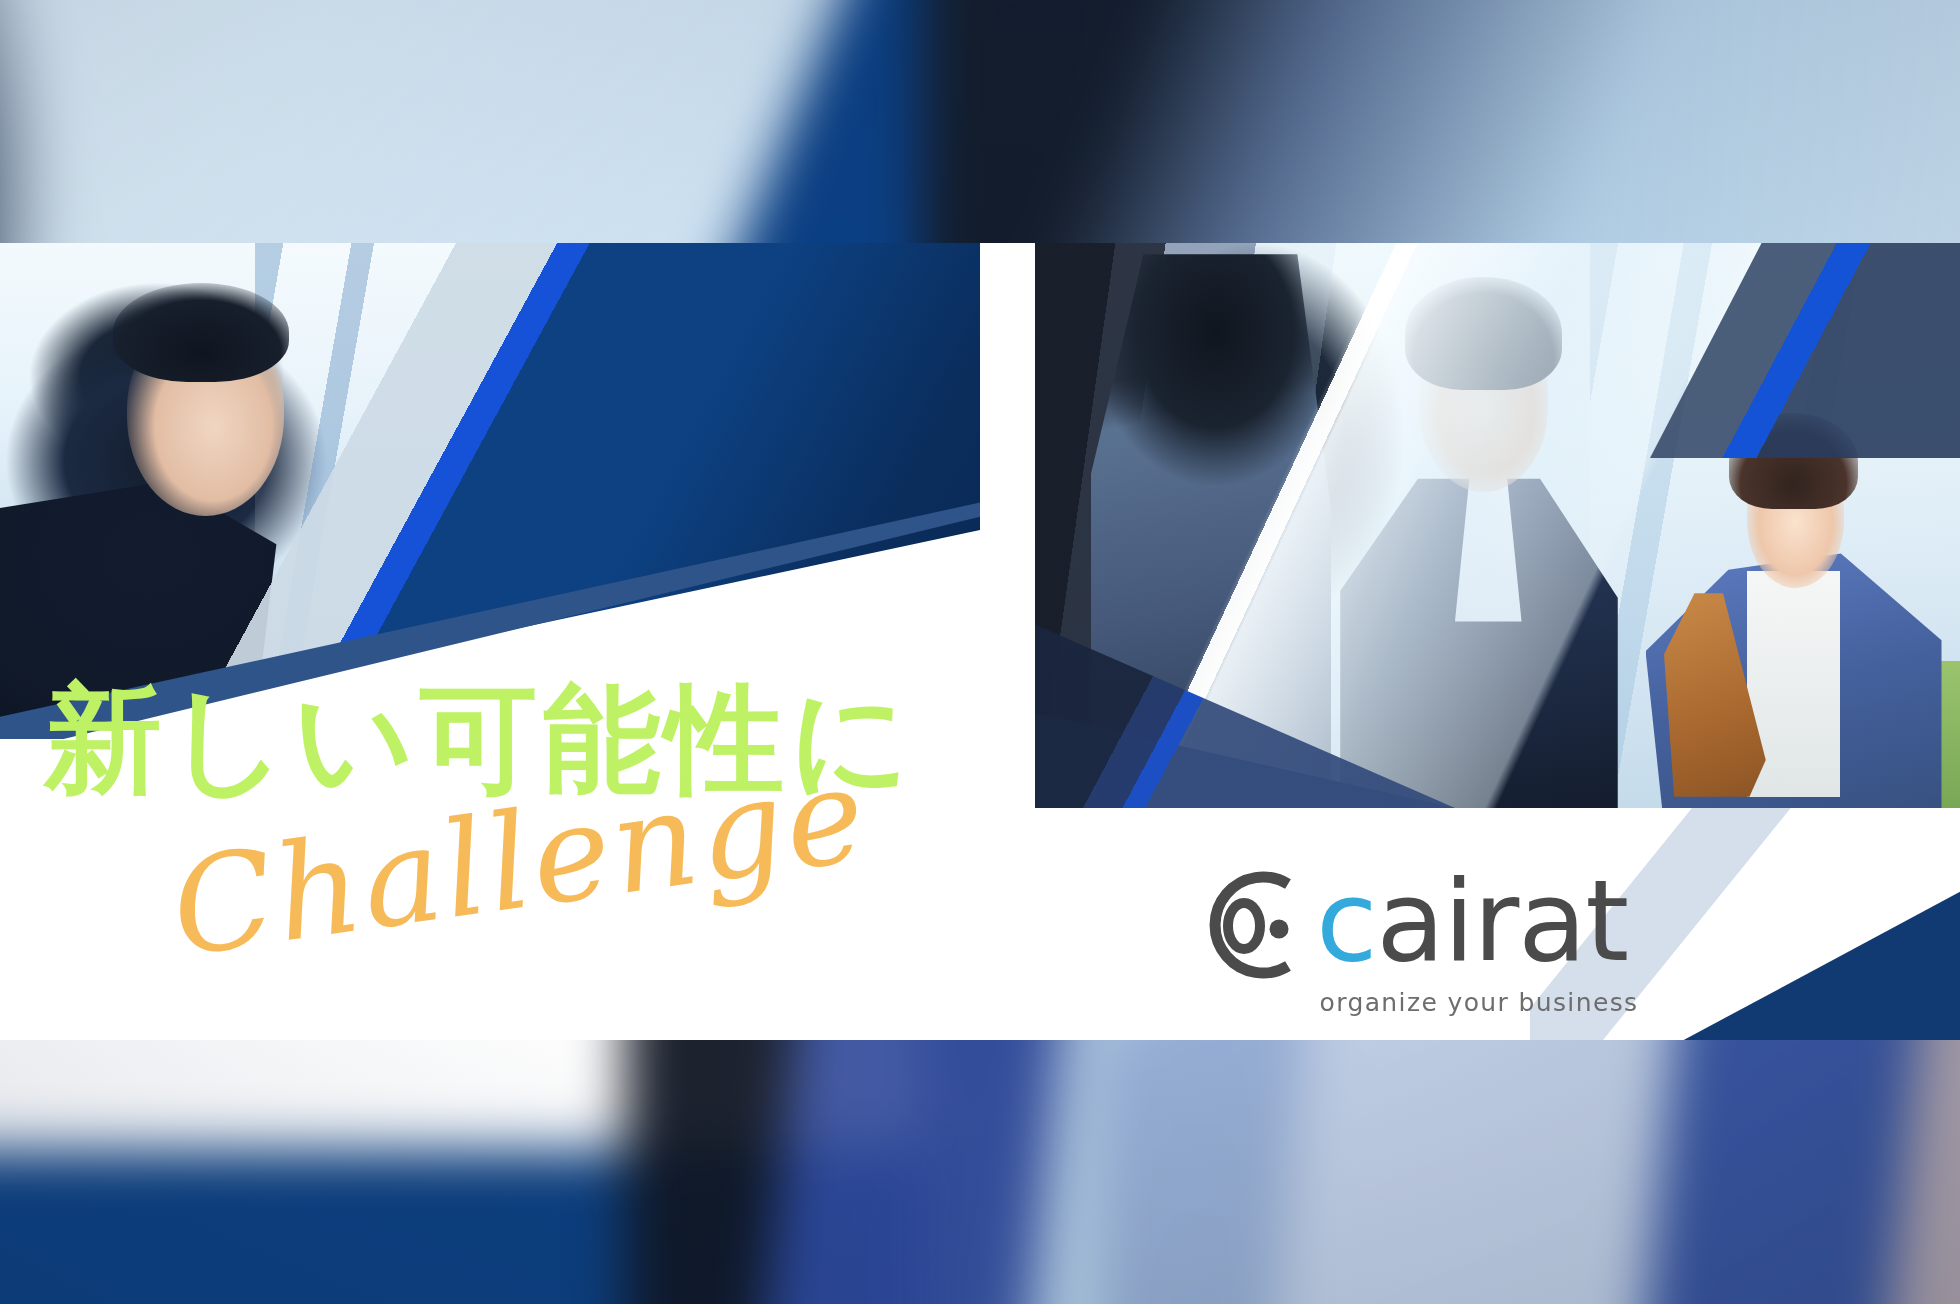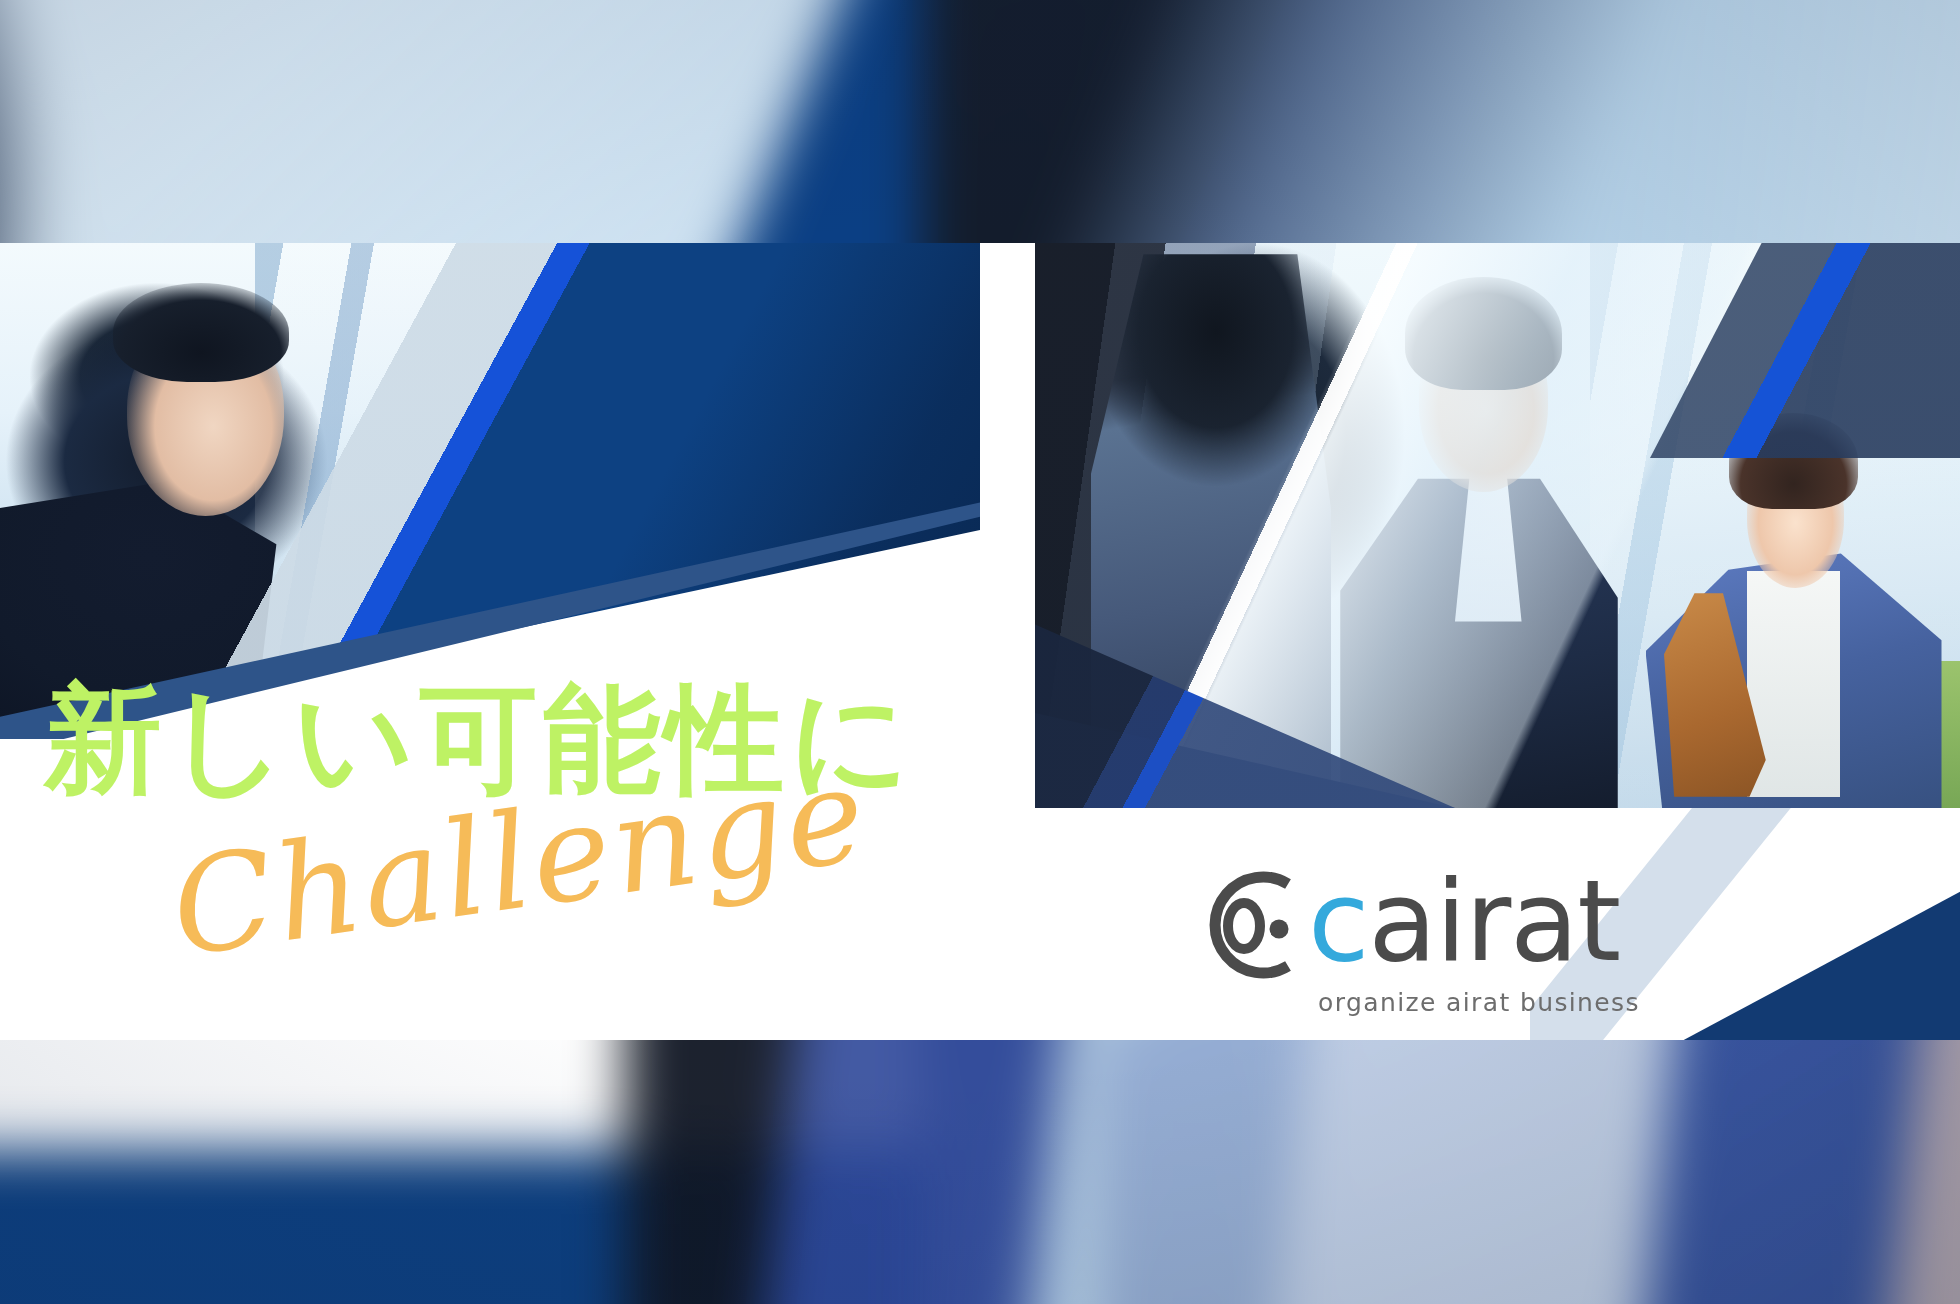--- a/index.html
+++ b/index.html
@@ -280,21 +280,21 @@
     white-space:nowrap;
     font-weight:400;
   }
 
   
   #logo{
     position:absolute; left:1196px; top:866px;
     width:520px; height:160px;
   }
   .logo-row{
-    display:flex; align-items:center; height:118px;
+    display:flex; align-items:center; height:118px;gap:8px;
   }
   .logo-mark{
     position:relative; width:118px; height:118px; flex:0 0 118px;
   }
   .logo-word{
     font-size:112px; line-height:1;
     color:#4b4b4b;
     font-family:"DejaVu Sans","Liberation Sans",sans-serif;
     font-weight:400;
     letter-spacing:-.012em;
@@ -382,14 +382,14 @@
   <div class="logo-row">
     <div class="logo-mark">
       <svg width="118" height="118" viewBox="0 0 118 118" aria-hidden="true">
         <path d="M92 18 A48 48 0 1 0 92 100" fill="none" stroke="#4b4b4b" stroke-width="11" stroke-linecap="butt"></path>
         <ellipse cx="48" cy="60" rx="16" ry="23" fill="none" stroke="#4b4b4b" stroke-width="10"></ellipse>
         <circle cx="83" cy="63" r="9.5" fill="#4b4b4b"></circle>
       </svg>
     </div>
     <div class="logo-word"><span class="cy">c</span><span>airat</span></div>
   </div>
-  <div class="logo-tag">organize airat business</div>
+  <div class="logo-tag">organize your business</div>
 </div>
 
 </body></html>

